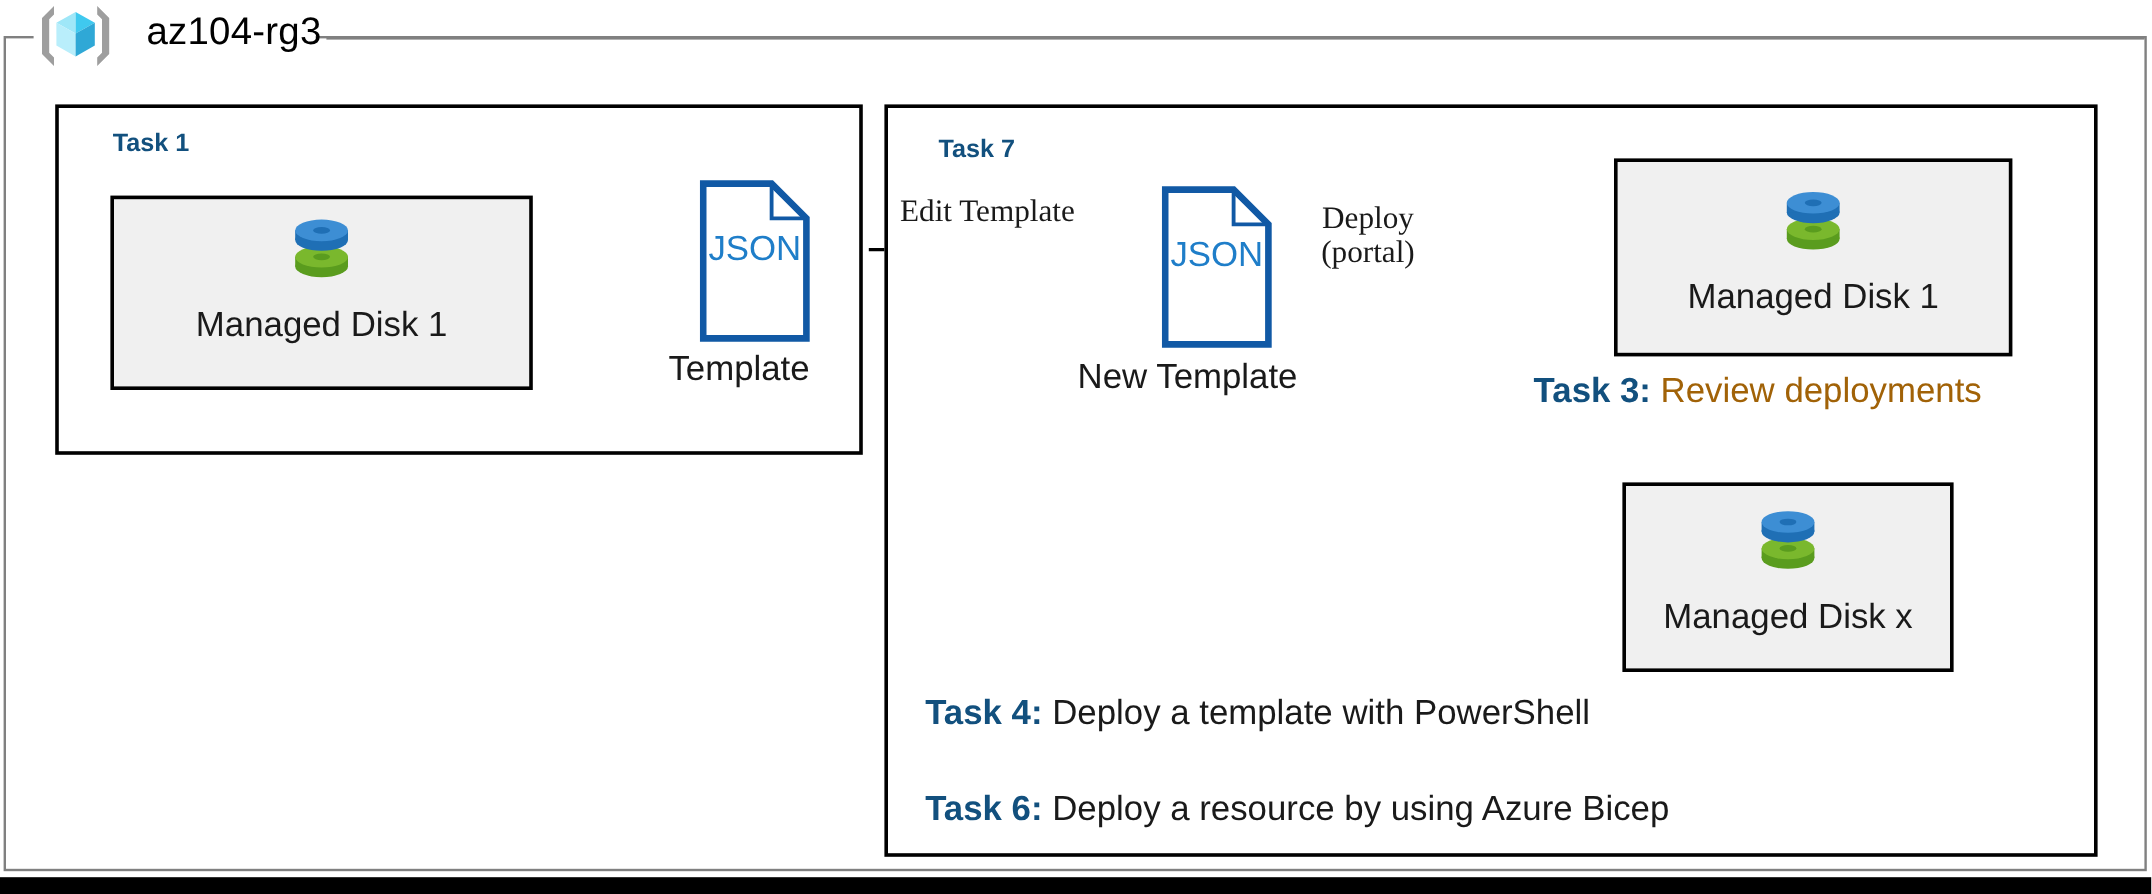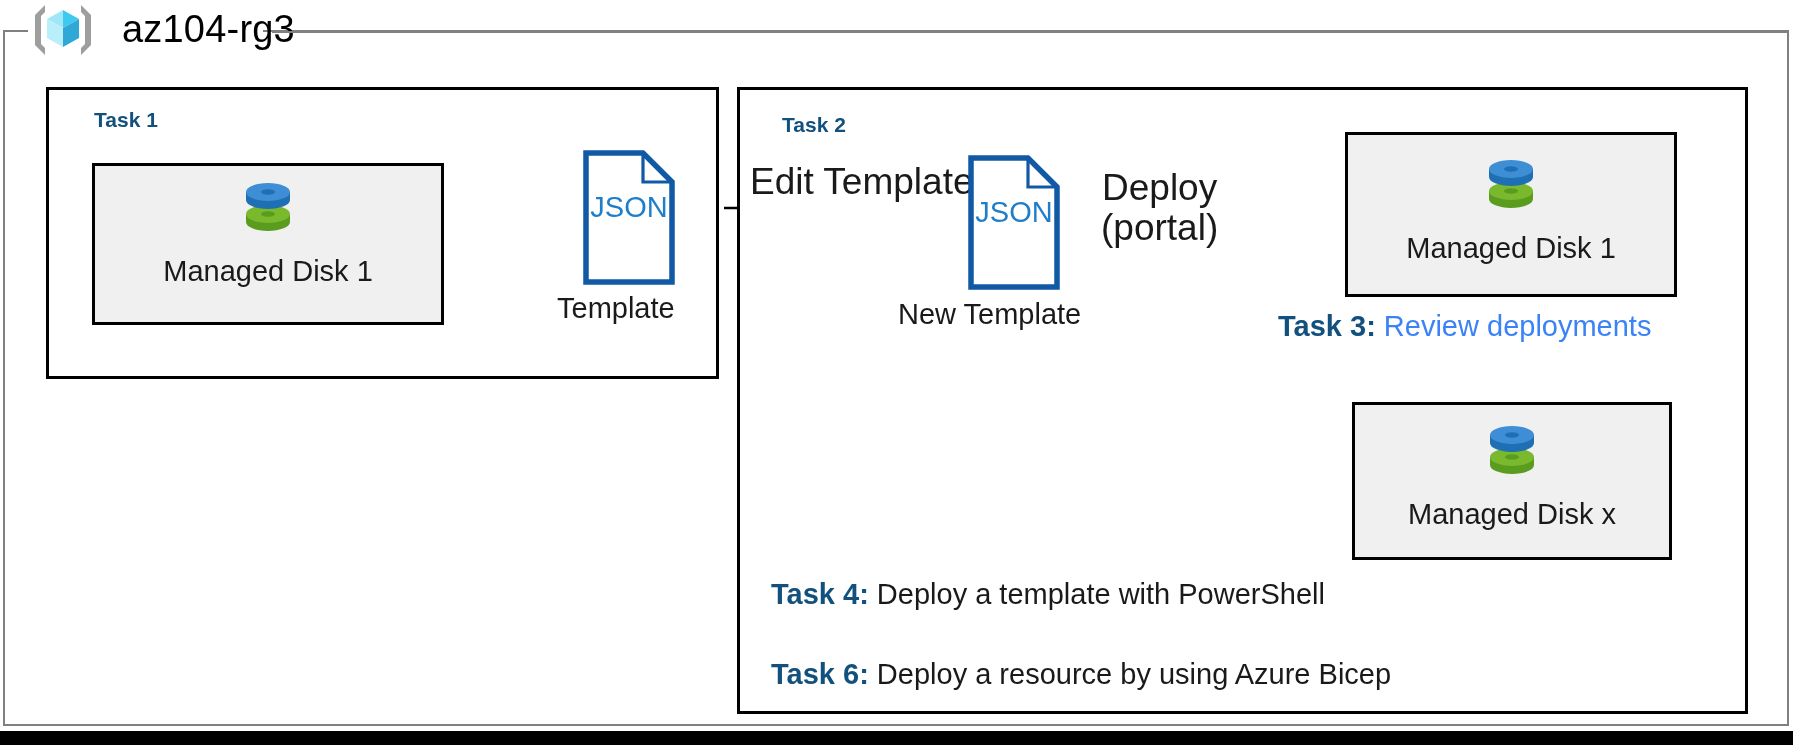--- a/index.html
+++ b/index.html
@@ -52,21 +52,21 @@
     position: absolute;
     left: 32px;
     top: 2px;
     width: 62px;
     height: 56px;
   }
   .rg-title {
     position: absolute;
     left: 122px;
     top: 8px;
-    font-size: 38px;
+    font-size: 32px;
     color: #000000;
     white-space: nowrap;
     letter-spacing: 0.2px;
   }
   .rg-title-rule {
     position: absolute;
     left: 272px;
     top: 31px;
     width: 1515px;
     height: 2px;
@@ -131,21 +131,21 @@
   }
 
   #disk-tile-1 { left: 92px; top: 163px; width: 352px; height: 162px; }
   #disk-tile-1 .disk-icon { top: 10px; }
   #disk-tile-1 .disk-label { top: 89px; }
 
   #disk-tile-2 { left: 1345px; top: 132px; width: 332px; height: 165px; }
   #disk-tile-2 .disk-icon { top: 18px; }
   #disk-tile-2 .disk-label { top: 97px; }
 
-  #disk-tile-3 { left: 1352px; top: 402px; width: 320px; height: 158px; }
+  #disk-tile-3 { left: 1352px; top: 402px; width: 276px; height: 158px; }
   #disk-tile-3 .disk-icon { top: 14px; }
   #disk-tile-3 .disk-label { top: 93px; }
 
   
   .json-doc {
     position: absolute;
     width: 92px;
     height: 135px;
   }
   #json-doc-1 { left: 583px; top: 150px; }
@@ -156,24 +156,25 @@
     font-size: 29px;
     color: #1a1a1a;
     white-space: nowrap;
   }
   #template-caption { left: 557px; top: 292px; }
   #new-template-caption { left: 898px; top: 298px; text-align: center; }
 
   
   .edge-label {
     position: absolute;
-    font-size: 37px;
+    font-size: 26px;
     color: #1a1a1a;
     white-space: nowrap;
     line-height: 1.08;
+    font-family: Liberation Serif, serif;
   }
   #edit-template-label { left: 750px; top: 162px; }
   #deploy-label { left: 1101px; top: 168px; text-align: center; }
 
   
   #connectors {
     position: absolute;
     left: 0;
     top: 0;
     width: 1793px;
@@ -186,21 +187,21 @@
     position: absolute;
     font-size: 29px;
     white-space: nowrap;
     color: #1a1a1a;
   }
   .note-line .note-key {
     font-weight: bold;
     color: #12507e;
   }
   .note-line .note-key-navy-text {
-    color: #3b82f6;
+    color: #a16207;
   }
   #task3-note { left: 1278px; top: 310px; }
   #task4-note { left: 771px; top: 578px; }
   #task5-note { left: 771px; top: 618px; }
   #task6-note { left: 771px; top: 658px; }
 </style>
 </head>
 <body>
 
 <div id="stage">
@@ -262,21 +263,21 @@
   </div>
 
   <svg class="json-doc" id="json-doc-1" viewBox="0 0 92 135" xmlns="http://www.w3.org/2000/svg">
     <path d="M3,3 L60,3 L89,32 L89,132 L3,132 Z" fill="#ffffff" stroke="#1159a5" stroke-width="5.5" stroke-linejoin="miter"></path>
     <path d="M60,3 L60,32 L89,32" fill="none" stroke="#1159a5" stroke-width="3.2"></path>
     <text x="46" y="67" text-anchor="middle" font-family="Liberation Sans, sans-serif" font-size="29" fill="#1f7ec9">JSON</text>
   </svg>
   <div class="doc-caption" id="template-caption">Template</div>
 
   <div class="task-box" id="task2-box"></div>
-  <div class="task-heading" id="task2-heading">Task 2</div>
+  <div class="task-heading" id="task2-heading">Task 7</div>
 
   <div class="edge-label" id="edit-template-label">Edit Template</div>
 
   <svg class="json-doc" id="json-doc-2" viewBox="0 0 92 135" xmlns="http://www.w3.org/2000/svg">
     <path d="M3,3 L60,3 L89,32 L89,132 L3,132 Z" fill="#ffffff" stroke="#1159a5" stroke-width="5.5" stroke-linejoin="miter"></path>
     <path d="M60,3 L60,32 L89,32" fill="none" stroke="#1159a5" stroke-width="3.2"></path>
     <text x="46" y="67" text-anchor="middle" font-family="Liberation Sans, sans-serif" font-size="29" fill="#1f7ec9">JSON</text>
   </svg>
   <div class="doc-caption" id="new-template-caption">New Template</div>
 

